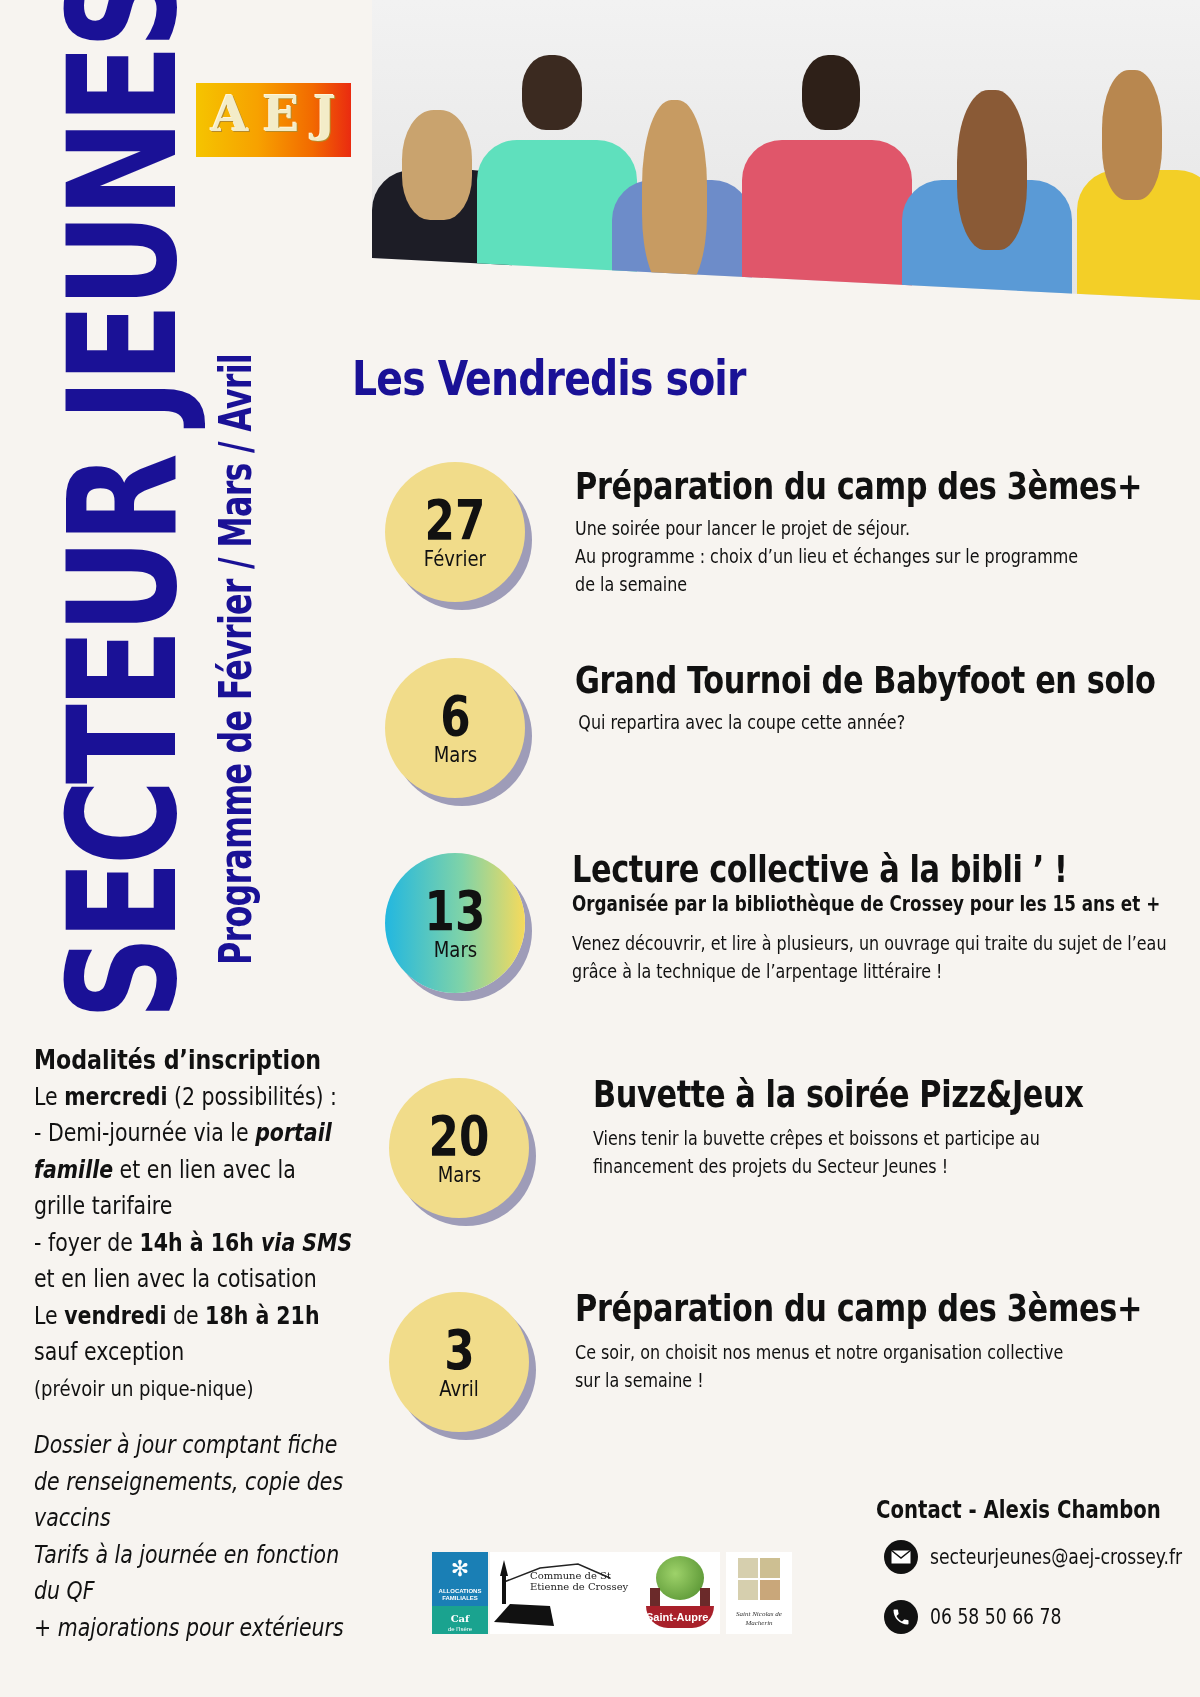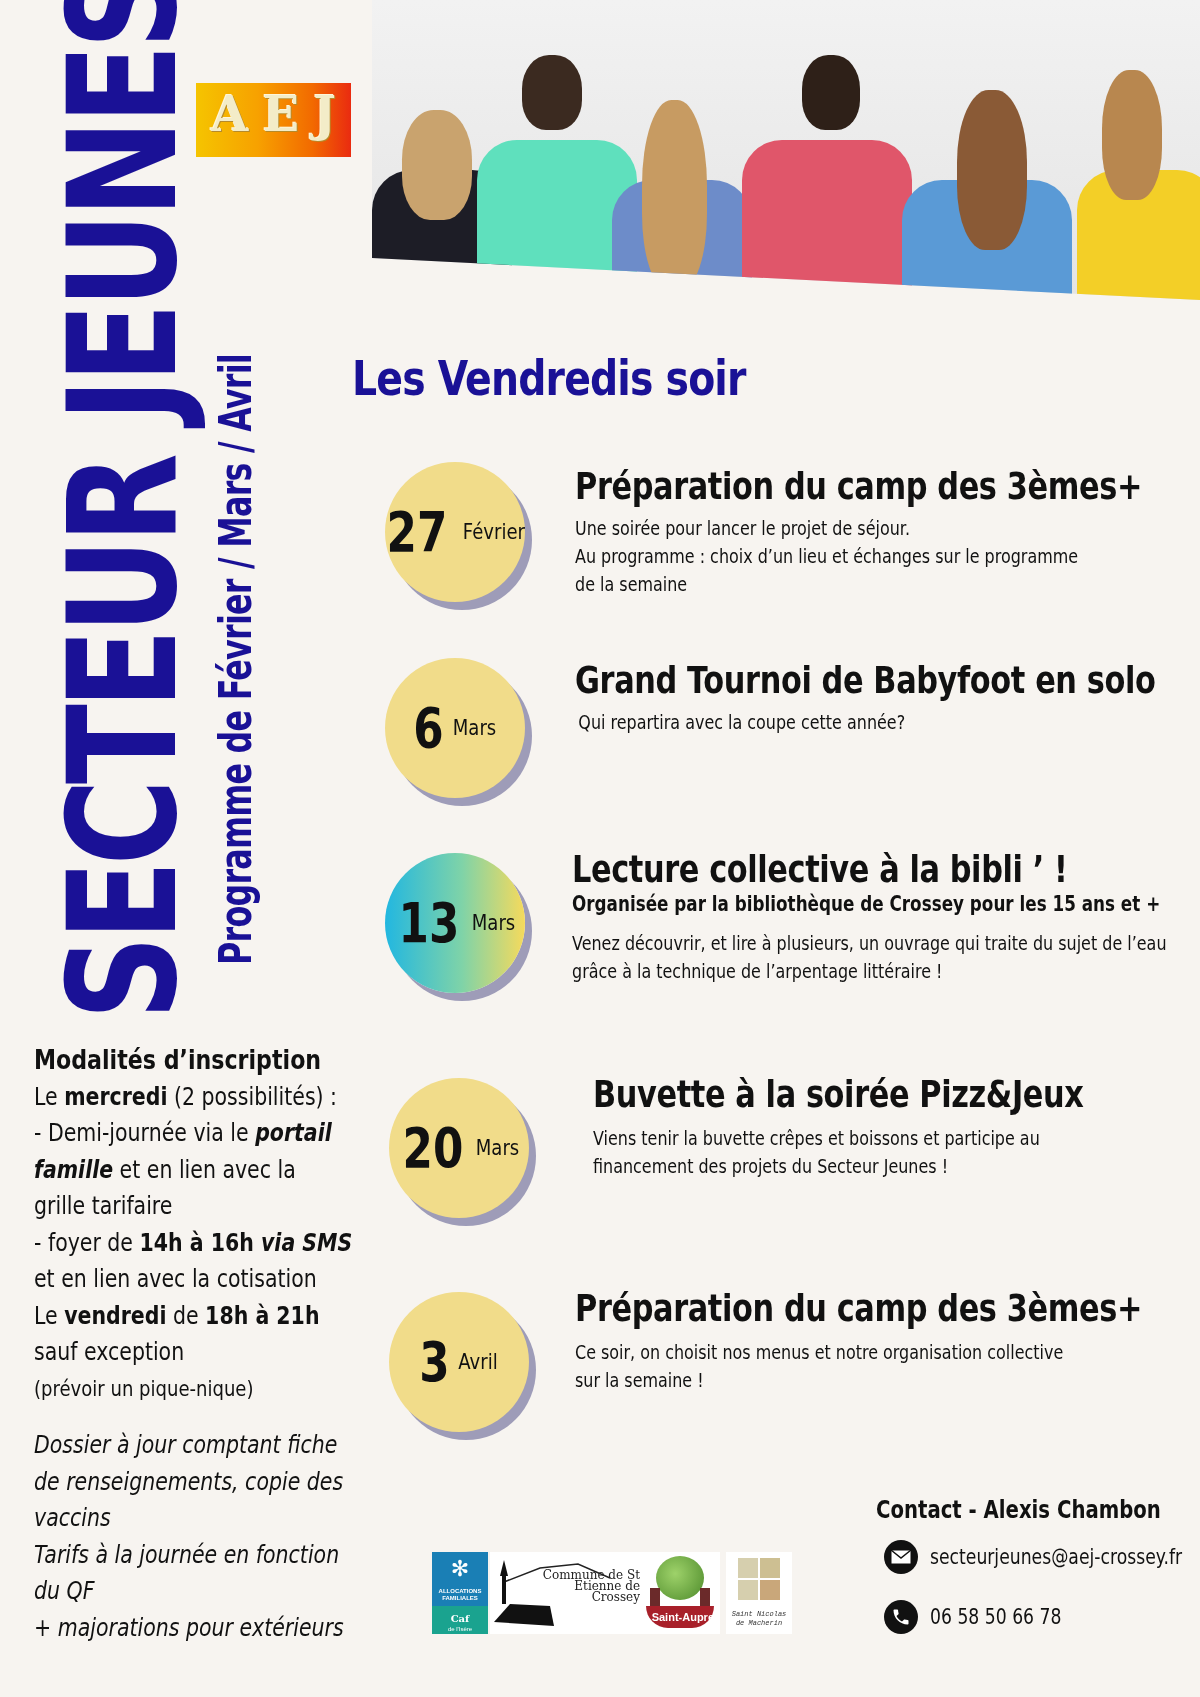--- a/index.html
+++ b/index.html
@@ -55,21 +55,21 @@
     font-family: "DejaVu Sans", sans-serif; font-weight: bold;
     font-size: 48px; color: #1a1196; transform: scaleX(0.82); transform-origin: left top;
     letter-spacing: -1px;
   }
 
   
   .event { position: absolute; left: 385px; width: 800px; }
   .date-circle {
     position: absolute; left: 0; top: 0; width: 140px; height: 140px; border-radius: 50%;
     background: #f1dc8a; box-shadow: 7px 8px 0 #9e9cb8;
-    display: flex; align-items: center; justify-content: center;
+    display: flex; flex-direction: column; align-items: center; justify-content: center;
   }
   .date-circle.gradient { background: linear-gradient(90deg, #22b7e0 0%, #7fd3a8 55%, #f6da5c 100%); }
   .date-day {
     font-family: "DejaVu Sans", sans-serif; font-weight: bold; font-size: 56px; line-height: 54px;
     color: #111; transform: scaleX(0.78);
   }
   .date-month {
     font-family: "DejaVu Sans", sans-serif; font-size: 22px; line-height: 24px;
     color: #111; transform: scaleX(0.82);
   }
@@ -118,32 +118,32 @@
   
   .partners { position: absolute; left: 430px; top: 1552px; height: 82px; }
   .partner { position: absolute; top: 0; height: 82px; background: #fff; }
   .caf { left: 2px; width: 56px; background: #1a7fb5; color: #fff; }
   .caf .bot { position: absolute; bottom: 0; left: 0; right: 0; height: 28px; background: #1aa38f; }
   .caf .t1 { position: absolute; top: 36px; width: 100%; text-align: center; font-size: 6px; font-weight: bold; line-height: 7px; }
   .caf .t2 { position: absolute; bottom: 10px; width: 100%; text-align: center; font-size: 10px; font-weight: bold; font-family: "DejaVu Serif", serif; margin-top: 44px; }
   .caf .t3 { position: absolute; bottom: 2px; width: 100%; text-align: center; font-size: 6px; }
   .caf .stars { position: absolute; top: 4px; left: 0; width: 100%; text-align: center; font-size: 22px; line-height: 26px; color: #fff; }
   .commune { left: 60px; width: 150px; }
-  .commune .name { position: absolute; left: 40px; top: 18px; font-family: "DejaVu Serif", serif; font-size: 12px; line-height: 11px; text-align: right; width: 110px; color: #222; }
+  .commune .name { position: absolute; left: 40px; top: 18px; font-family: "DejaVu Serif", serif; font-size: 10px; line-height: 11px; text-align: left; width: 110px; color: #222; }
   .commune svg { position: absolute; left: 0; top: 0; }
   .aupre { left: 210px; width: 80px; }
   .aupre .tree { position: absolute; left: 16px; top: 4px; width: 48px; height: 44px; border-radius: 50%; background: radial-gradient(circle at 40% 40%, #9ed26a, #4d8a2a); }
-  .aupre .band { position: absolute; left: 6px; right: 6px; bottom: 6px; height: 22px; border-radius: 0 0 40px 40px; background: #a8202a; color: #fff; font-size: 11px; text-align: right; line-height: 22px; font-weight: bold; }
+  .aupre .band { position: absolute; left: 6px; right: 6px; bottom: 6px; height: 22px; border-radius: 0 0 40px 40px; background: #a8202a; color: #fff; font-size: 11px; text-align: left; line-height: 22px; font-weight: bold; }
   .aupre .church { position: absolute; bottom: 22px; width: 10px; height: 24px; background: #6b2a2a; }
   .macherin { left: 296px; width: 66px; }
   .macherin .tiles { position: absolute; left: 12px; top: 6px; width: 42px; height: 42px; display: grid; grid-template-columns: 1fr 1fr; gap: 2px; }
   .macherin .tiles div { background: #d6cfae; }
   .macherin .tiles div:nth-child(2) { background: #cdbf92; }
   .macherin .tiles div:nth-child(4) { background: #c9a77a; }
-  .macherin .name { position: absolute; bottom: 6px; width: 100%; text-align: center; font-family: Liberation Mono, monospace; font-style: italic; font-size: 7px; line-height: 9px; color: #333; }
+  .macherin .name { position: absolute; bottom: 6px; width: 100%; text-align: center; font-family: Liberation Serif, serif; font-style: italic; font-size: 7px; line-height: 9px; color: #333; }
 </style>
 </head>
 <body>
 
 <div class="vtitle">
   <div class="vtitle-main">SECTEUR JEUNES</div>
   <div class="vtitle-sub">Programme de Février / Mars / Avril</div>
 </div>
 
 <div class="aej-logo">

